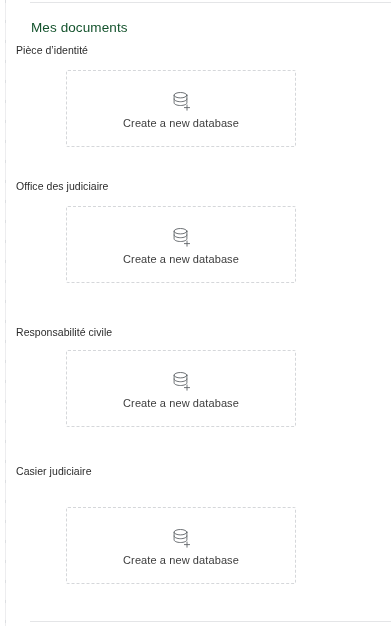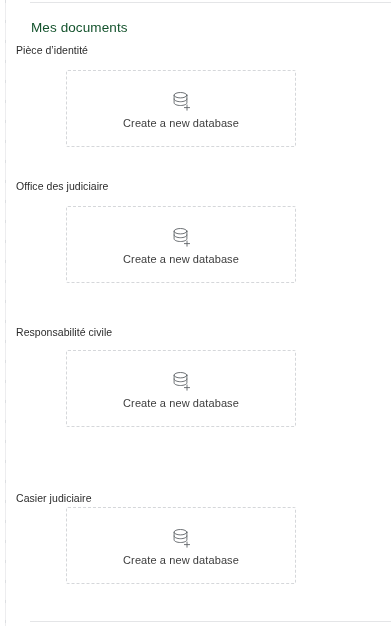--- a/index.html
+++ b/index.html
@@ -174,21 +174,21 @@
           <path d="M3.1 5.2 v7.6 c0 1.49 2.87 2.7 6.4 2.7 c3.53 0 6.4 -1.21 6.4 -2.7 V5.2"></path>
           <path d="M3.1 9.0 c0 1.49 2.87 2.7 6.4 2.7 c3.53 0 6.4 -1.21 6.4 -2.7"></path>
           <path d="M16.0 15.0 v5.2 M13.4 17.6 h5.2"></path>
         </svg>
       </span>
       <span class="dropzone-label">Create a new database</span>
     </div>
   </div>
 
   <div class="section">
-    <div class="section-title" style="top:464px;margin-top:27px;">Casier judiciaire</div>
+    <div class="section-title" style="top:464px;">Casier judiciaire</div>
     <div class="dropzone" style="top:507px;">
       <span class="db-icon">
         <svg viewBox="0 0 21 23" width="21" height="23" fill="none" stroke="#5f6368" stroke-width="0.9" stroke-linecap="round" stroke-linejoin="round">
           <ellipse cx="9.5" cy="5.2" rx="6.4" ry="2.7"></ellipse>
           <path d="M3.1 5.2 v7.6 c0 1.49 2.87 2.7 6.4 2.7 c3.53 0 6.4 -1.21 6.4 -2.7 V5.2"></path>
           <path d="M3.1 9.0 c0 1.49 2.87 2.7 6.4 2.7 c3.53 0 6.4 -1.21 6.4 -2.7"></path>
           <path d="M16.0 15.0 v5.2 M13.4 17.6 h5.2"></path>
         </svg>
       </span>
       <span class="dropzone-label">Create a new database</span>

